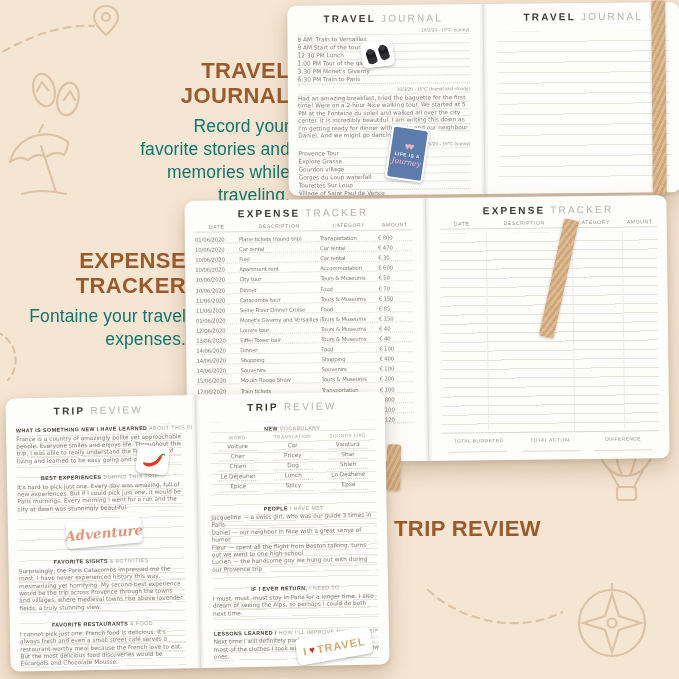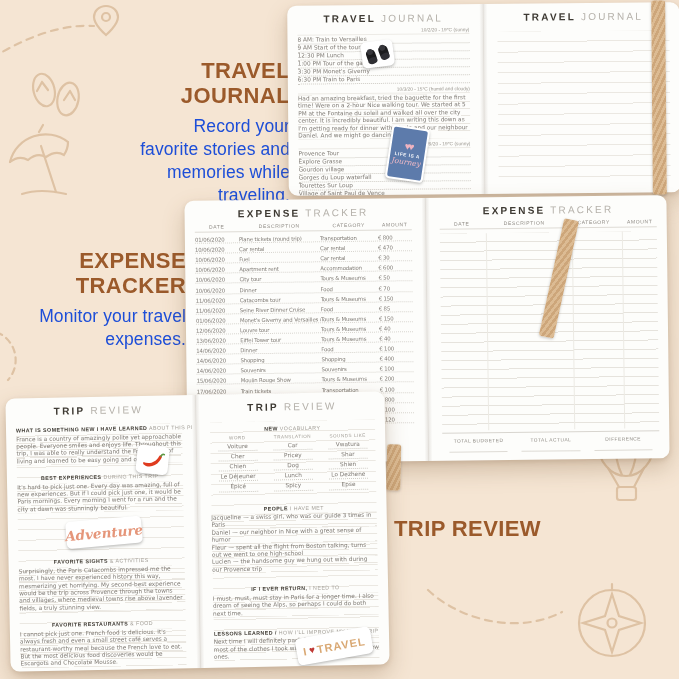--- a/index.html
+++ b/index.html
@@ -3,21 +3,21 @@
 <meta charset="utf-8">
 <style>
   html,body{margin:0;padding:0;}
   body{width:679px;height:679px;position:relative;overflow:hidden;background:#f5e5d3;
        font-family:"Liberation Sans",sans-serif;}
   
   .doodles{position:absolute;inset:0;z-index:0;}
   
   .callout{position:absolute;z-index:1;}
   .co-title{font-weight:bold;font-size:22px;line-height:1.12;color:#9b5a2b;letter-spacing:.4px;}
-  .co-body{margin-top:7px;font-size:17.5px;line-height:1.3;color:#1d4ed8;letter-spacing:.1px;}
+  .co-body{margin-top:7px;font-size:17.5px;line-height:1.3;color:#0f766e;letter-spacing:.1px;}
   #co-tj{left:136px;top:59px;width:154px;text-align:right;}
   #co-et{left:26px;top:249px;width:160px;text-align:right;}
   #co-tr{left:394px;top:517px;width:180px;text-align:left;}
   
   .spread{position:absolute;background:#fdfdfb;border-radius:9px;display:flex;
           box-shadow:0 10px 22px rgba(120,85,50,.28),0 2px 5px rgba(120,85,50,.18);}
   #sp-tj{left:288px;top:4px;width:392px;height:190px;transform:rotate(-.5deg);z-index:2;}
   #sp-et{left:186px;top:198px;width:482px;height:263px;transform:rotate(-.7deg);z-index:3;}
   #sp-tr{left:8px;top:395px;width:379px;height:273px;transform:rotate(-1.1deg);z-index:5;}
   .page{flex:1 1 50%;position:relative;padding:7px 10px;overflow:hidden;}
@@ -121,21 +121,21 @@
   </g>
 </svg>
 
 <div class="callout" id="co-tj">
   <div class="co-title">TRAVEL JOURNAL</div>
   <div class="co-body">Record your favorite stories and memories while traveling.</div>
 </div>
 
 <div class="callout" id="co-et">
   <div class="co-title">EXPENSE TRACKER</div>
-  <div class="co-body">Monitor your travel expenses.</div>
+  <div class="co-body">Fontaine your travel expenses.</div>
 </div>
 
 <div class="callout" id="co-tr">
   <div class="co-title">TRIP REVIEW</div>
 </div>
 
 <div class="spread" id="sp-tj">
   <div class="page">
     <div class="pg-title"><span class="t-bold">TRAVEL</span> <span class="t-light">JOURNAL</span></div>
     <div>

